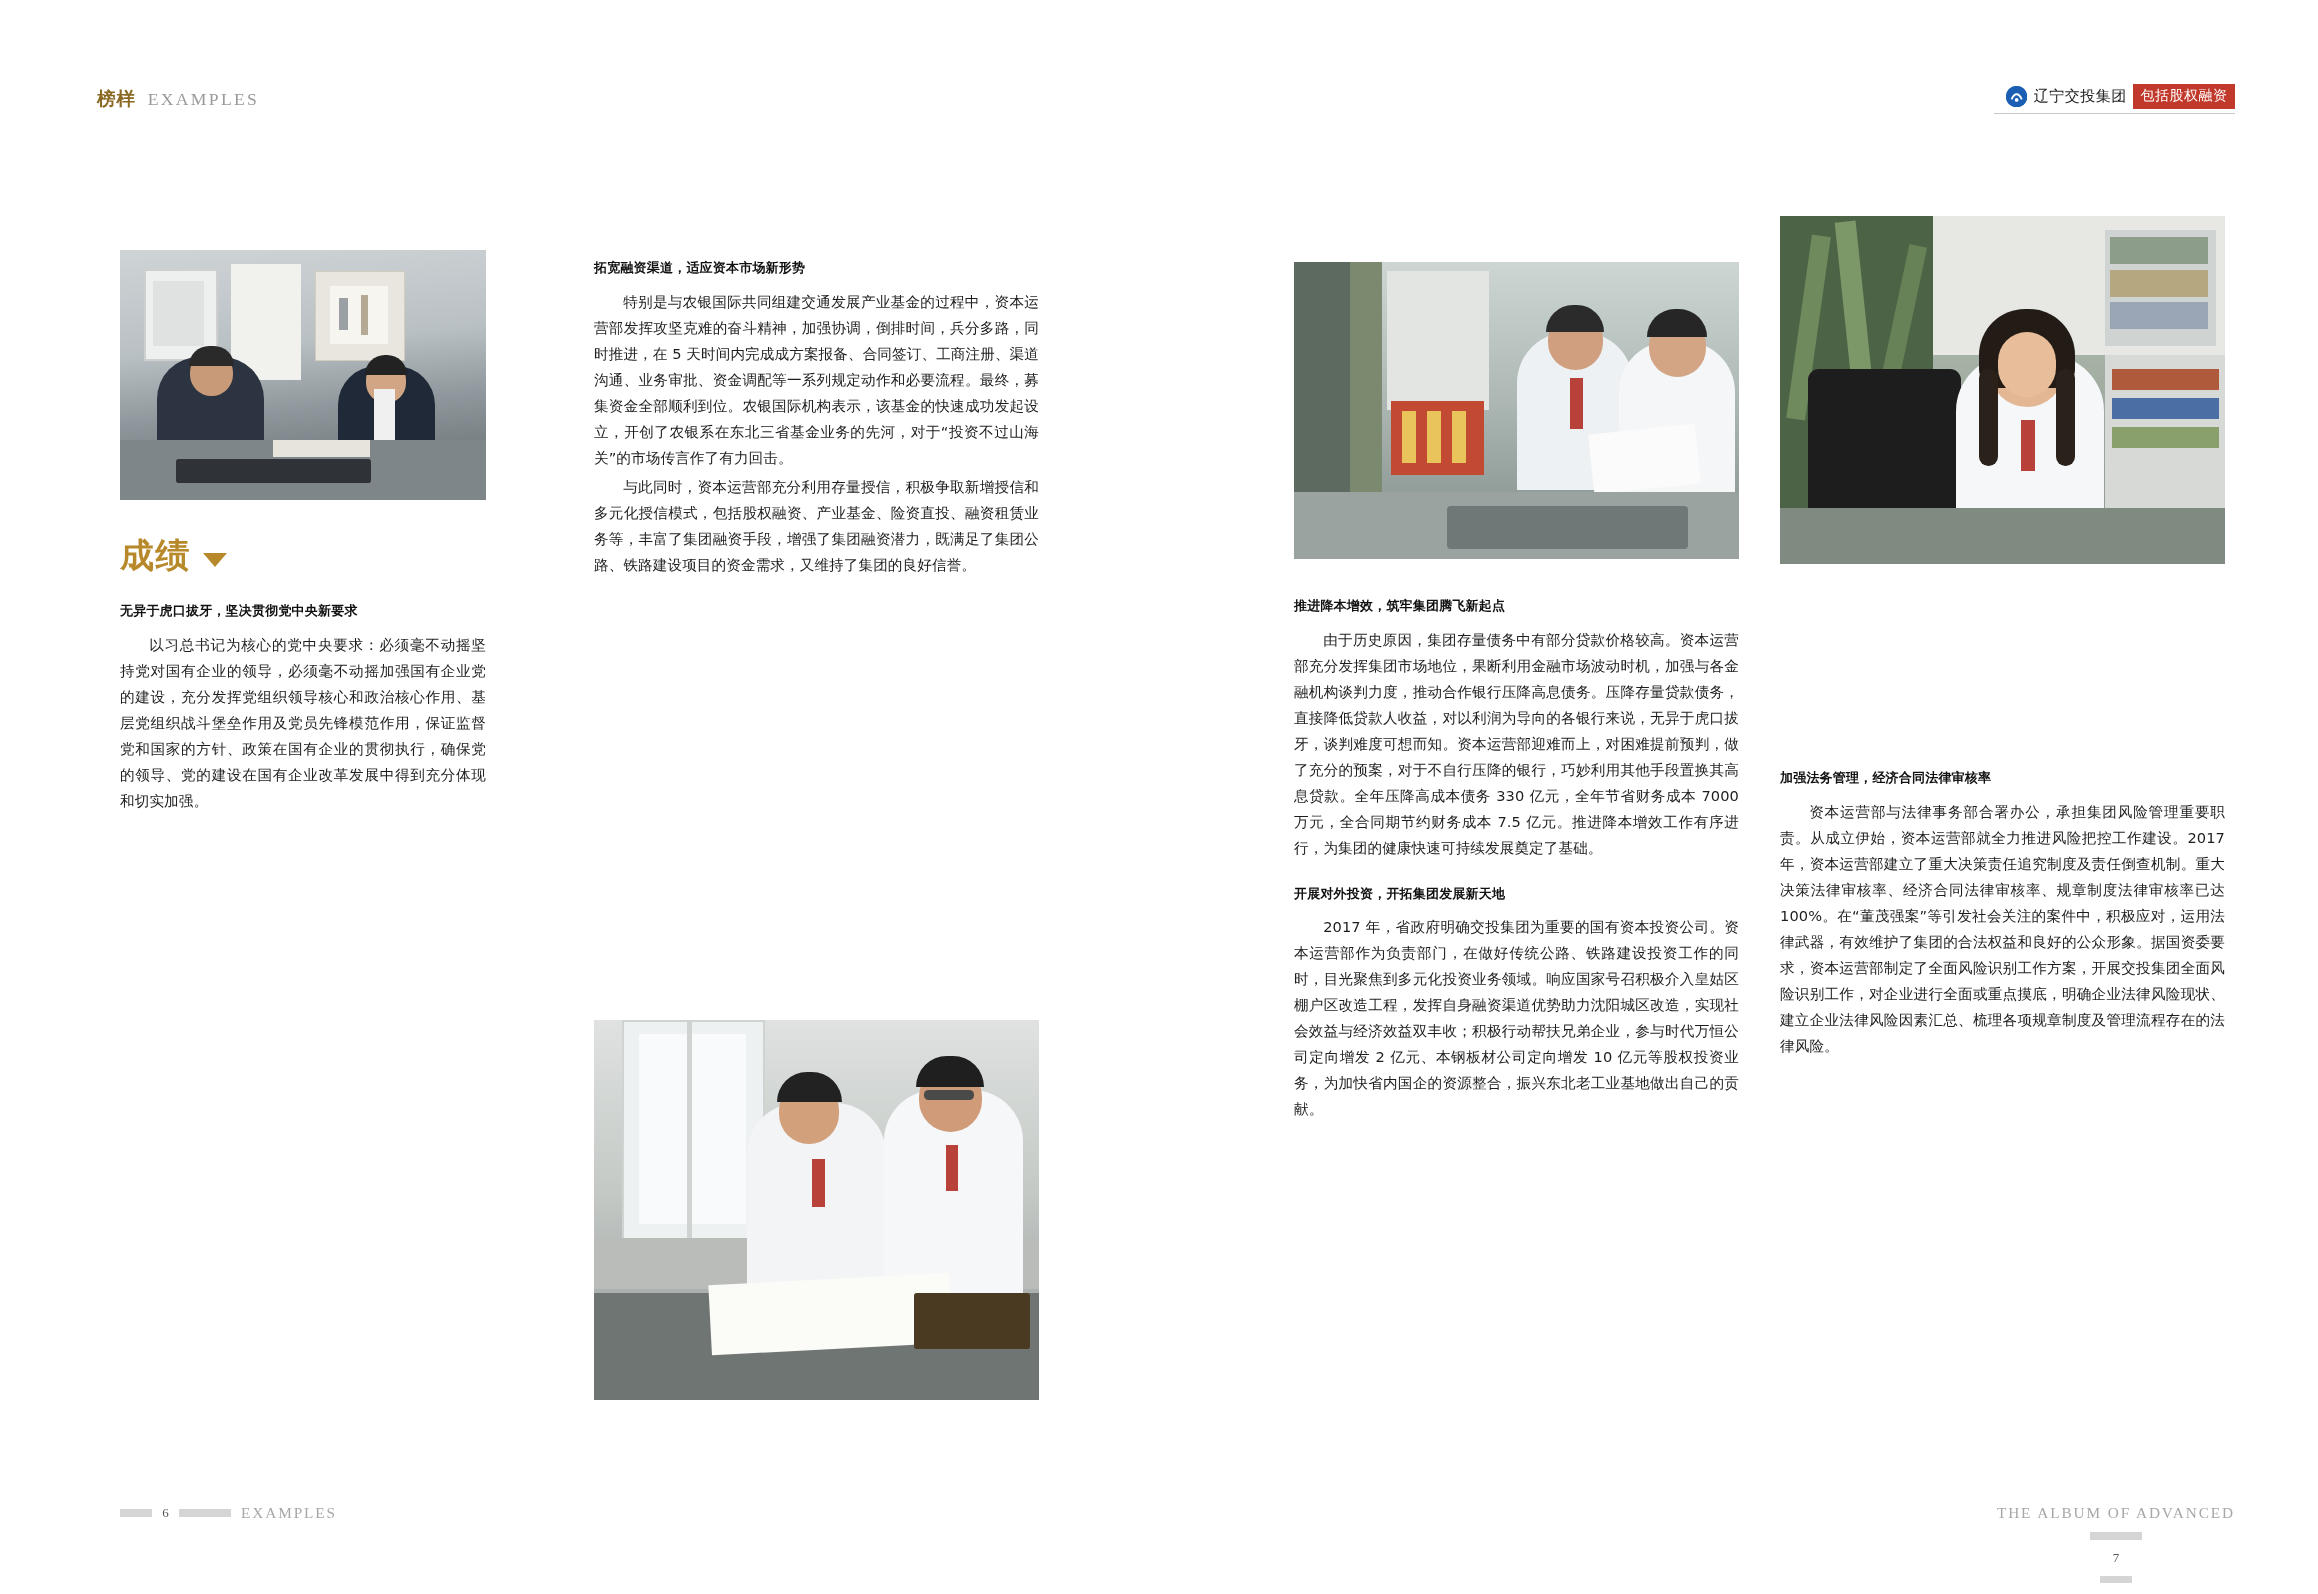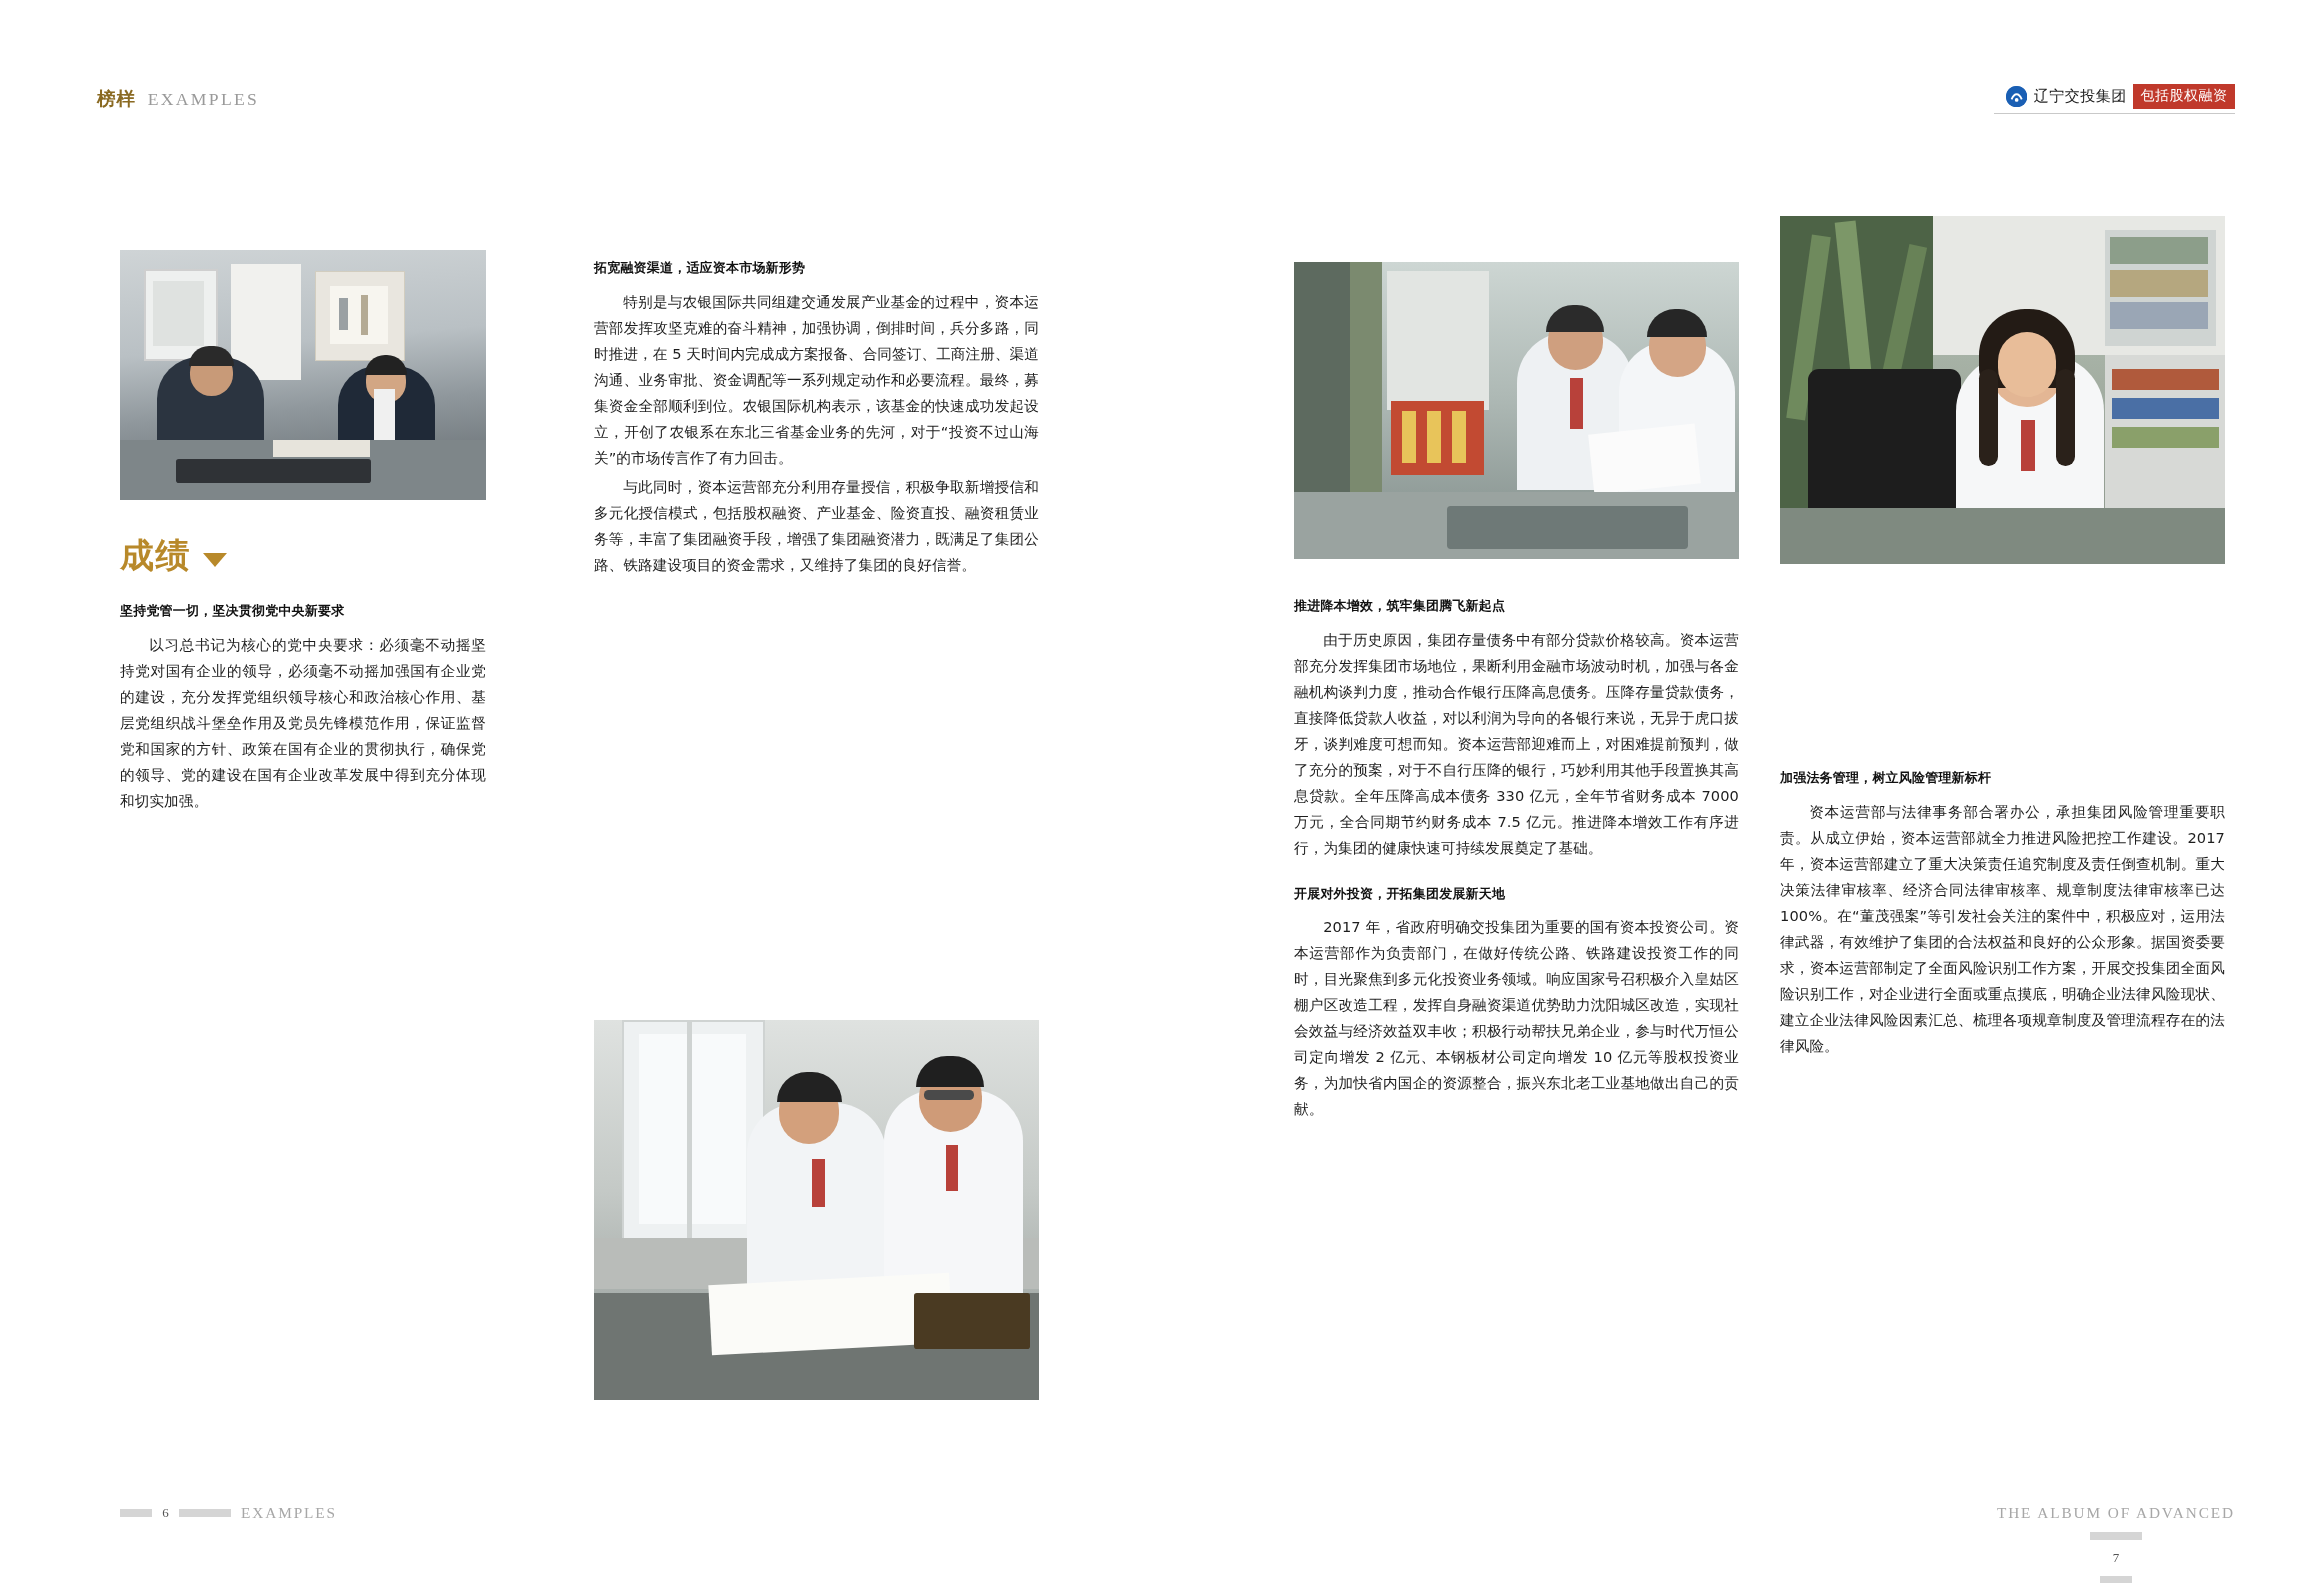--- a/index.html
+++ b/index.html
@@ -288,21 +288,21 @@
     <div style="position:absolute;left:116px;bottom:51px;width:241px;height:70px;background:#fbfbf8;transform:rotate(-3deg);"></div>
     <div style="position:absolute;left:320px;bottom:51px;width:116px;height:56px;background:#4a3a22;border-radius:2.8px;"></div>
   </div>
 
   <div class="big-head">
     <span class="t">成绩</span>
     <span class="tri"></span>
   </div>
 
   <div class="col col-1" style="top:603px;">
-    <div class="sub-head">坚持党管一切，坚决贯彻党中央新要求</div>
+    <div class="sub-head">无异于虎口拔牙，坚决贯彻党中央新要求</div>
     <div style="height:12px;"></div>
     <p class="body">以习总书记为核心的党中央要求：必须毫不动摇坚持党对国有企业的领导，必须毫不动摇加强国有企业党的建设，充分发挥党组织领导核心和政治核心作用、基层党组织战斗堡垒作用及党员先锋模范作用，保证监督党和国家的方针、政策在国有企业的贯彻执行，确保党的领导、党的建设在国有企业改革发展中得到充分体现和切实加强。</p>
   </div>
 
   <div class="col col-2" style="top:260px;">
     <div class="sub-head">拓宽融资渠道，适应资本市场新形势</div>
     <div style="height:12px;"></div>
     <p class="body">特别是与农银国际共同组建交通发展产业基金的过程中，资本运营部发挥攻坚克难的奋斗精神，加强协调，倒排时间，兵分多路，同时推进，在 5 天时间内完成成方案报备、合同签订、工商注册、渠道沟通、业务审批、资金调配等一系列规定动作和必要流程。最终，募集资金全部顺利到位。农银国际机构表示，该基金的快速成功发起设立，开创了农银系在东北三省基金业务的先河，对于“投资不过山海关”的市场传言作了有力回击。</p>
     <p class="body">与此同时，资本运营部充分利用存量授信，积极争取新增授信和多元化授信模式，包括股权融资、产业基金、险资直投、融资租赁业务等，丰富了集团融资手段，增强了集团融资潜力，既满足了集团公路、铁路建设项目的资金需求，又维持了集团的良好信誉。</p>
   </div>
@@ -311,21 +311,21 @@
     <div class="sub-head">推进降本增效，筑牢集团腾飞新起点</div>
     <div style="height:12px;"></div>
     <p class="body">由于历史原因，集团存量债务中有部分贷款价格较高。资本运营部充分发挥集团市场地位，果断利用金融市场波动时机，加强与各金融机构谈判力度，推动合作银行压降高息债务。压降存量贷款债务，直接降低贷款人收益，对以利润为导向的各银行来说，无异于虎口拔牙，谈判难度可想而知。资本运营部迎难而上，对困难提前预判，做了充分的预案，对于不自行压降的银行，巧妙利用其他手段置换其高息贷款。全年压降高成本债务 330 亿元，全年节省财务成本 7000 万元，全合同期节约财务成本 7.5 亿元。推进降本增效工作有序进行，为集团的健康快速可持续发展奠定了基础。</p>
     <div style="height:21.3px;"></div>
     <div class="sub-head">开展对外投资，开拓集团发展新天地</div>
     <div style="height:12px;"></div>
     <p class="body">2017 年，省政府明确交投集团为重要的国有资本投资公司。资本运营部作为负责部门，在做好传统公路、铁路建设投资工作的同时，目光聚焦到多元化投资业务领域。响应国家号召积极介入皇姑区棚户区改造工程，发挥自身融资渠道优势助力沈阳城区改造，实现社会效益与经济效益双丰收；积极行动帮扶兄弟企业，参与时代万恒公司定向增发 2 亿元、本钢板材公司定向增发 10 亿元等股权投资业务，为加快省内国企的资源整合，振兴东北老工业基地做出自己的贡献。</p>
   </div>
 
   <div class="col col-4" style="top:770px;">
-    <div class="sub-head">加强法务管理，树立风险管理新标杆</div>
+    <div class="sub-head">加强法务管理，经济合同法律审核率</div>
     <div style="height:12px;"></div>
     <p class="body">资本运营部与法律事务部合署办公，承担集团风险管理重要职责。从成立伊始，资本运营部就全力推进风险把控工作建设。2017 年，资本运营部建立了重大决策责任追究制度及责任倒查机制。重大决策法律审核率、经济合同法律审核率、规章制度法律审核率已达 100%。在“董茂强案”等引发社会关注的案件中，积极应对，运用法律武器，有效维护了集团的合法权益和良好的公众形象。据国资委要求，资本运营部制定了全面风险识别工作方案，开展交投集团全面风险识别工作，对企业进行全面或重点摸底，明确企业法律风险现状、建立企业法律风险因素汇总、梳理各项规章制度及管理流程存在的法律风险。</p>
   </div>
 
   <div class="footer-left">
     <span class="pg-bar small"></span>
     <span class="pg-num">6</span>
     <span class="pg-bar"></span>
     <span class="footer-txt">EXAMPLES</span>
   </div>

